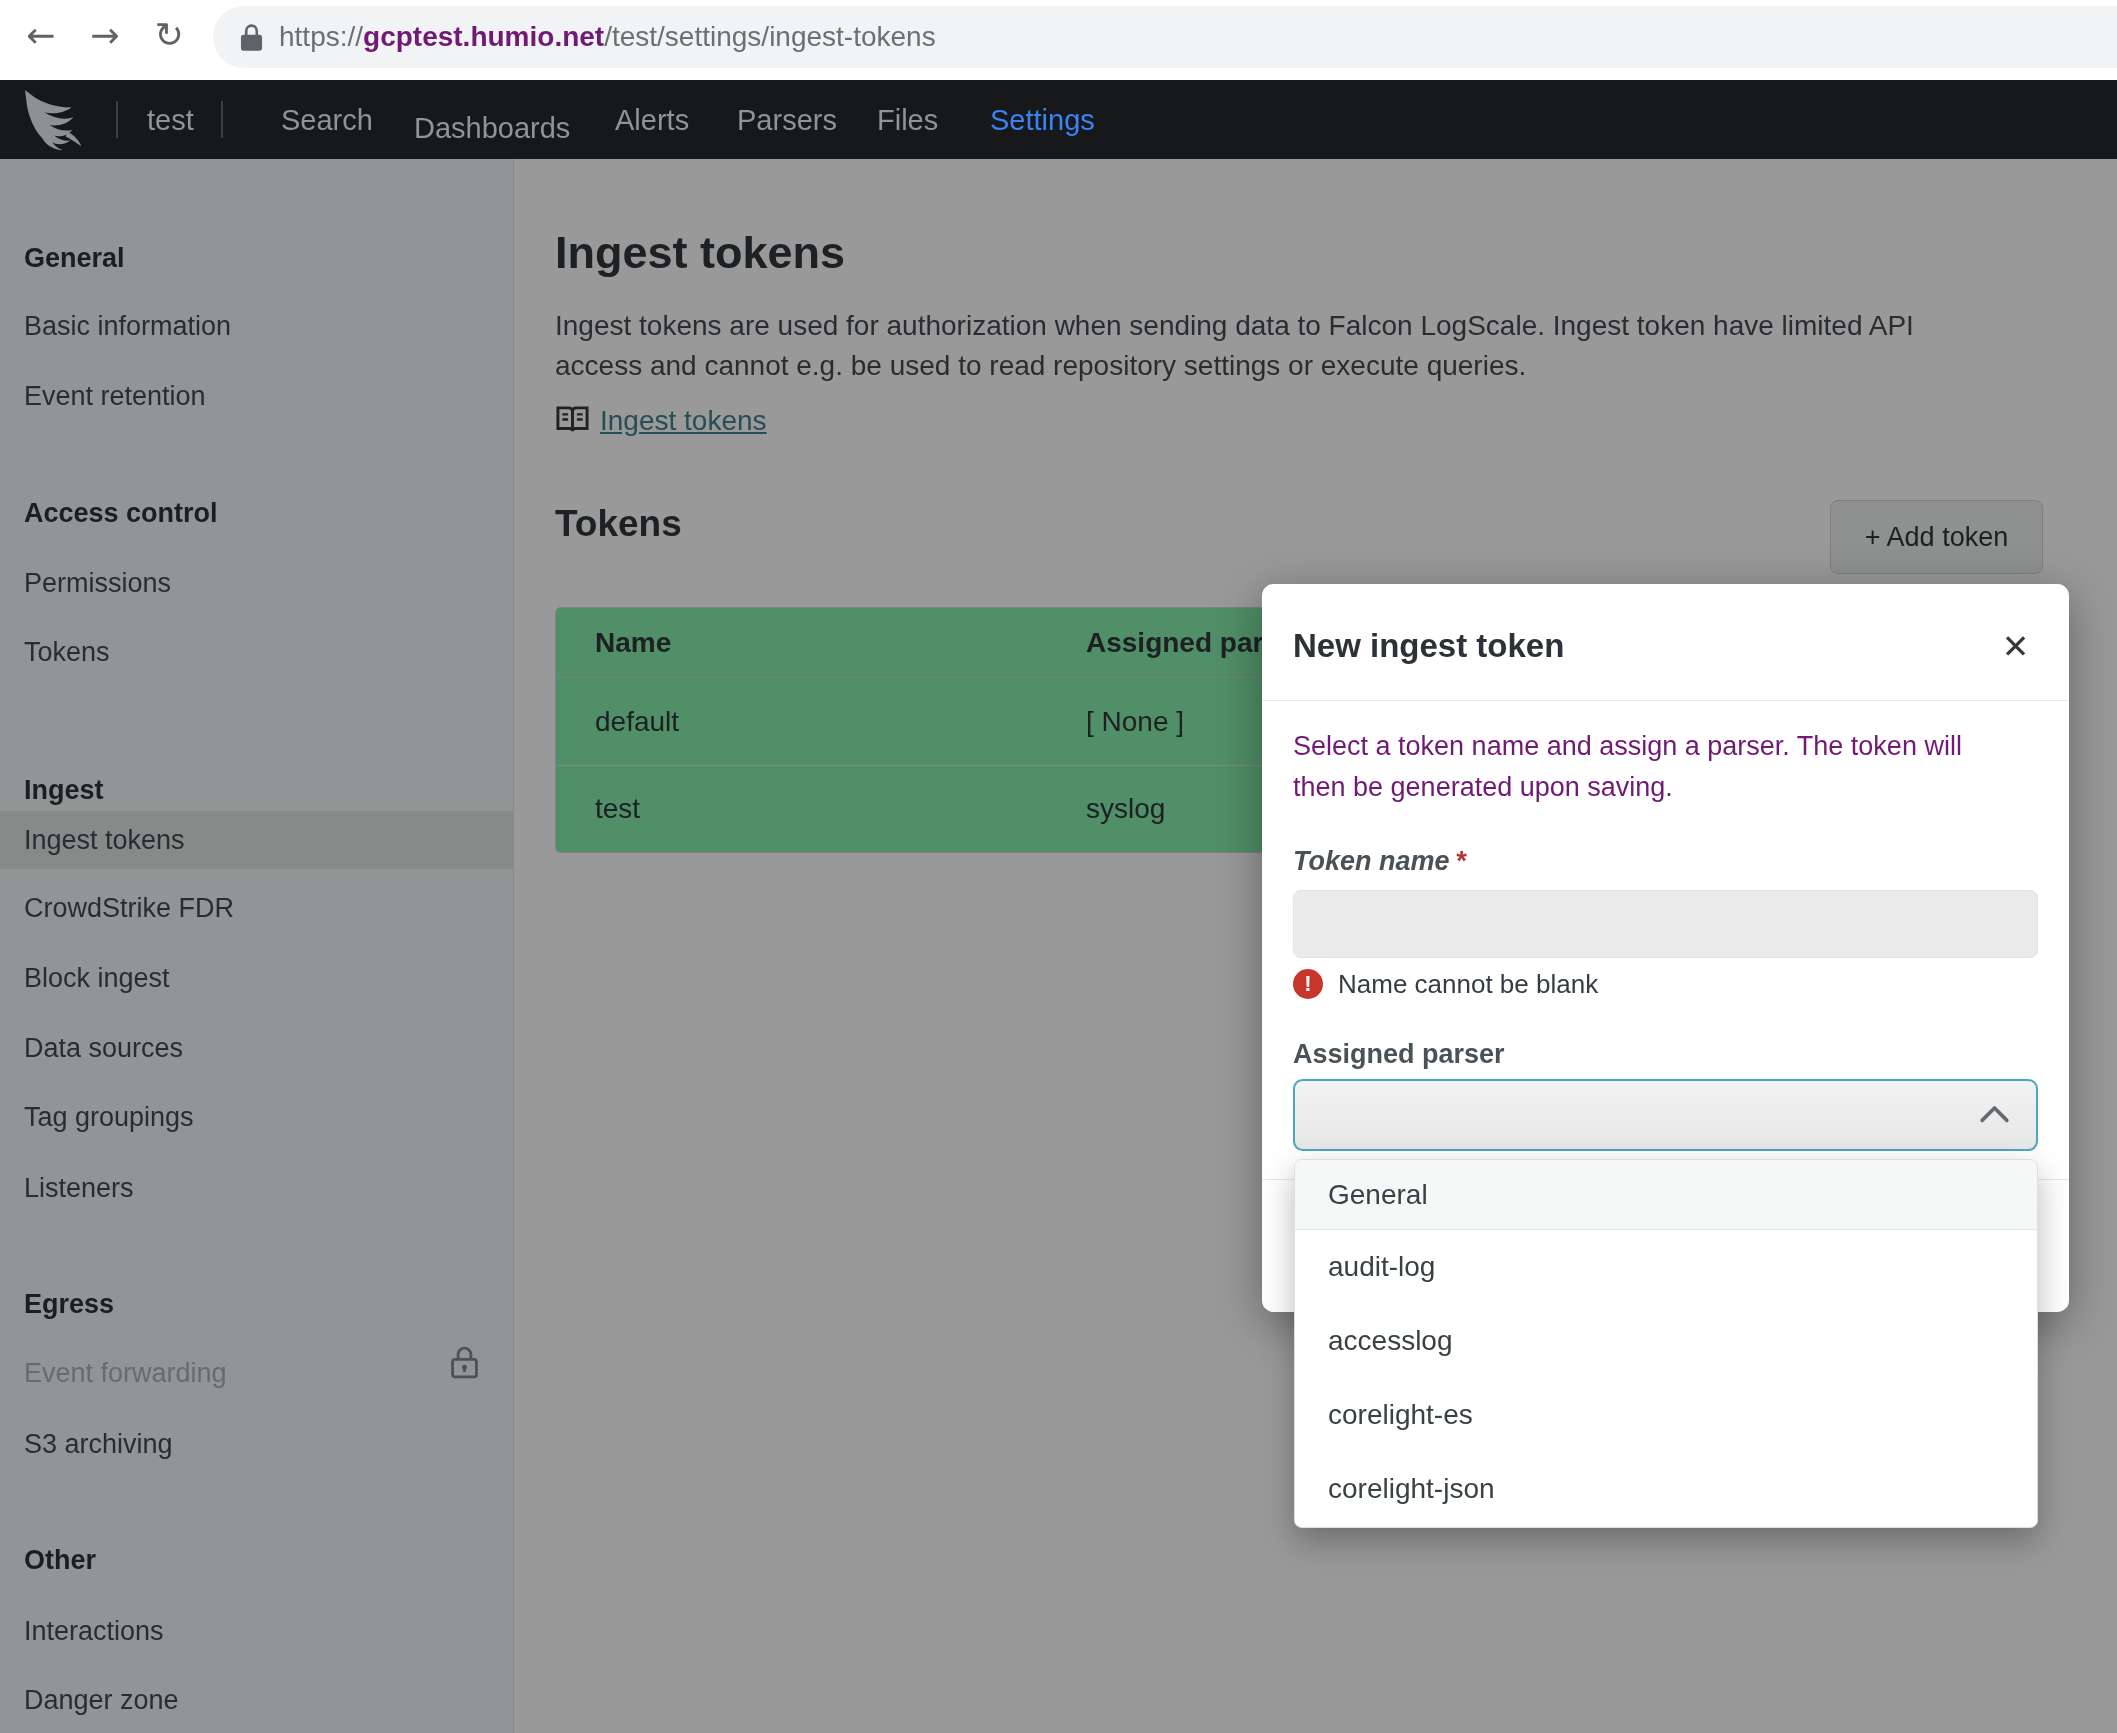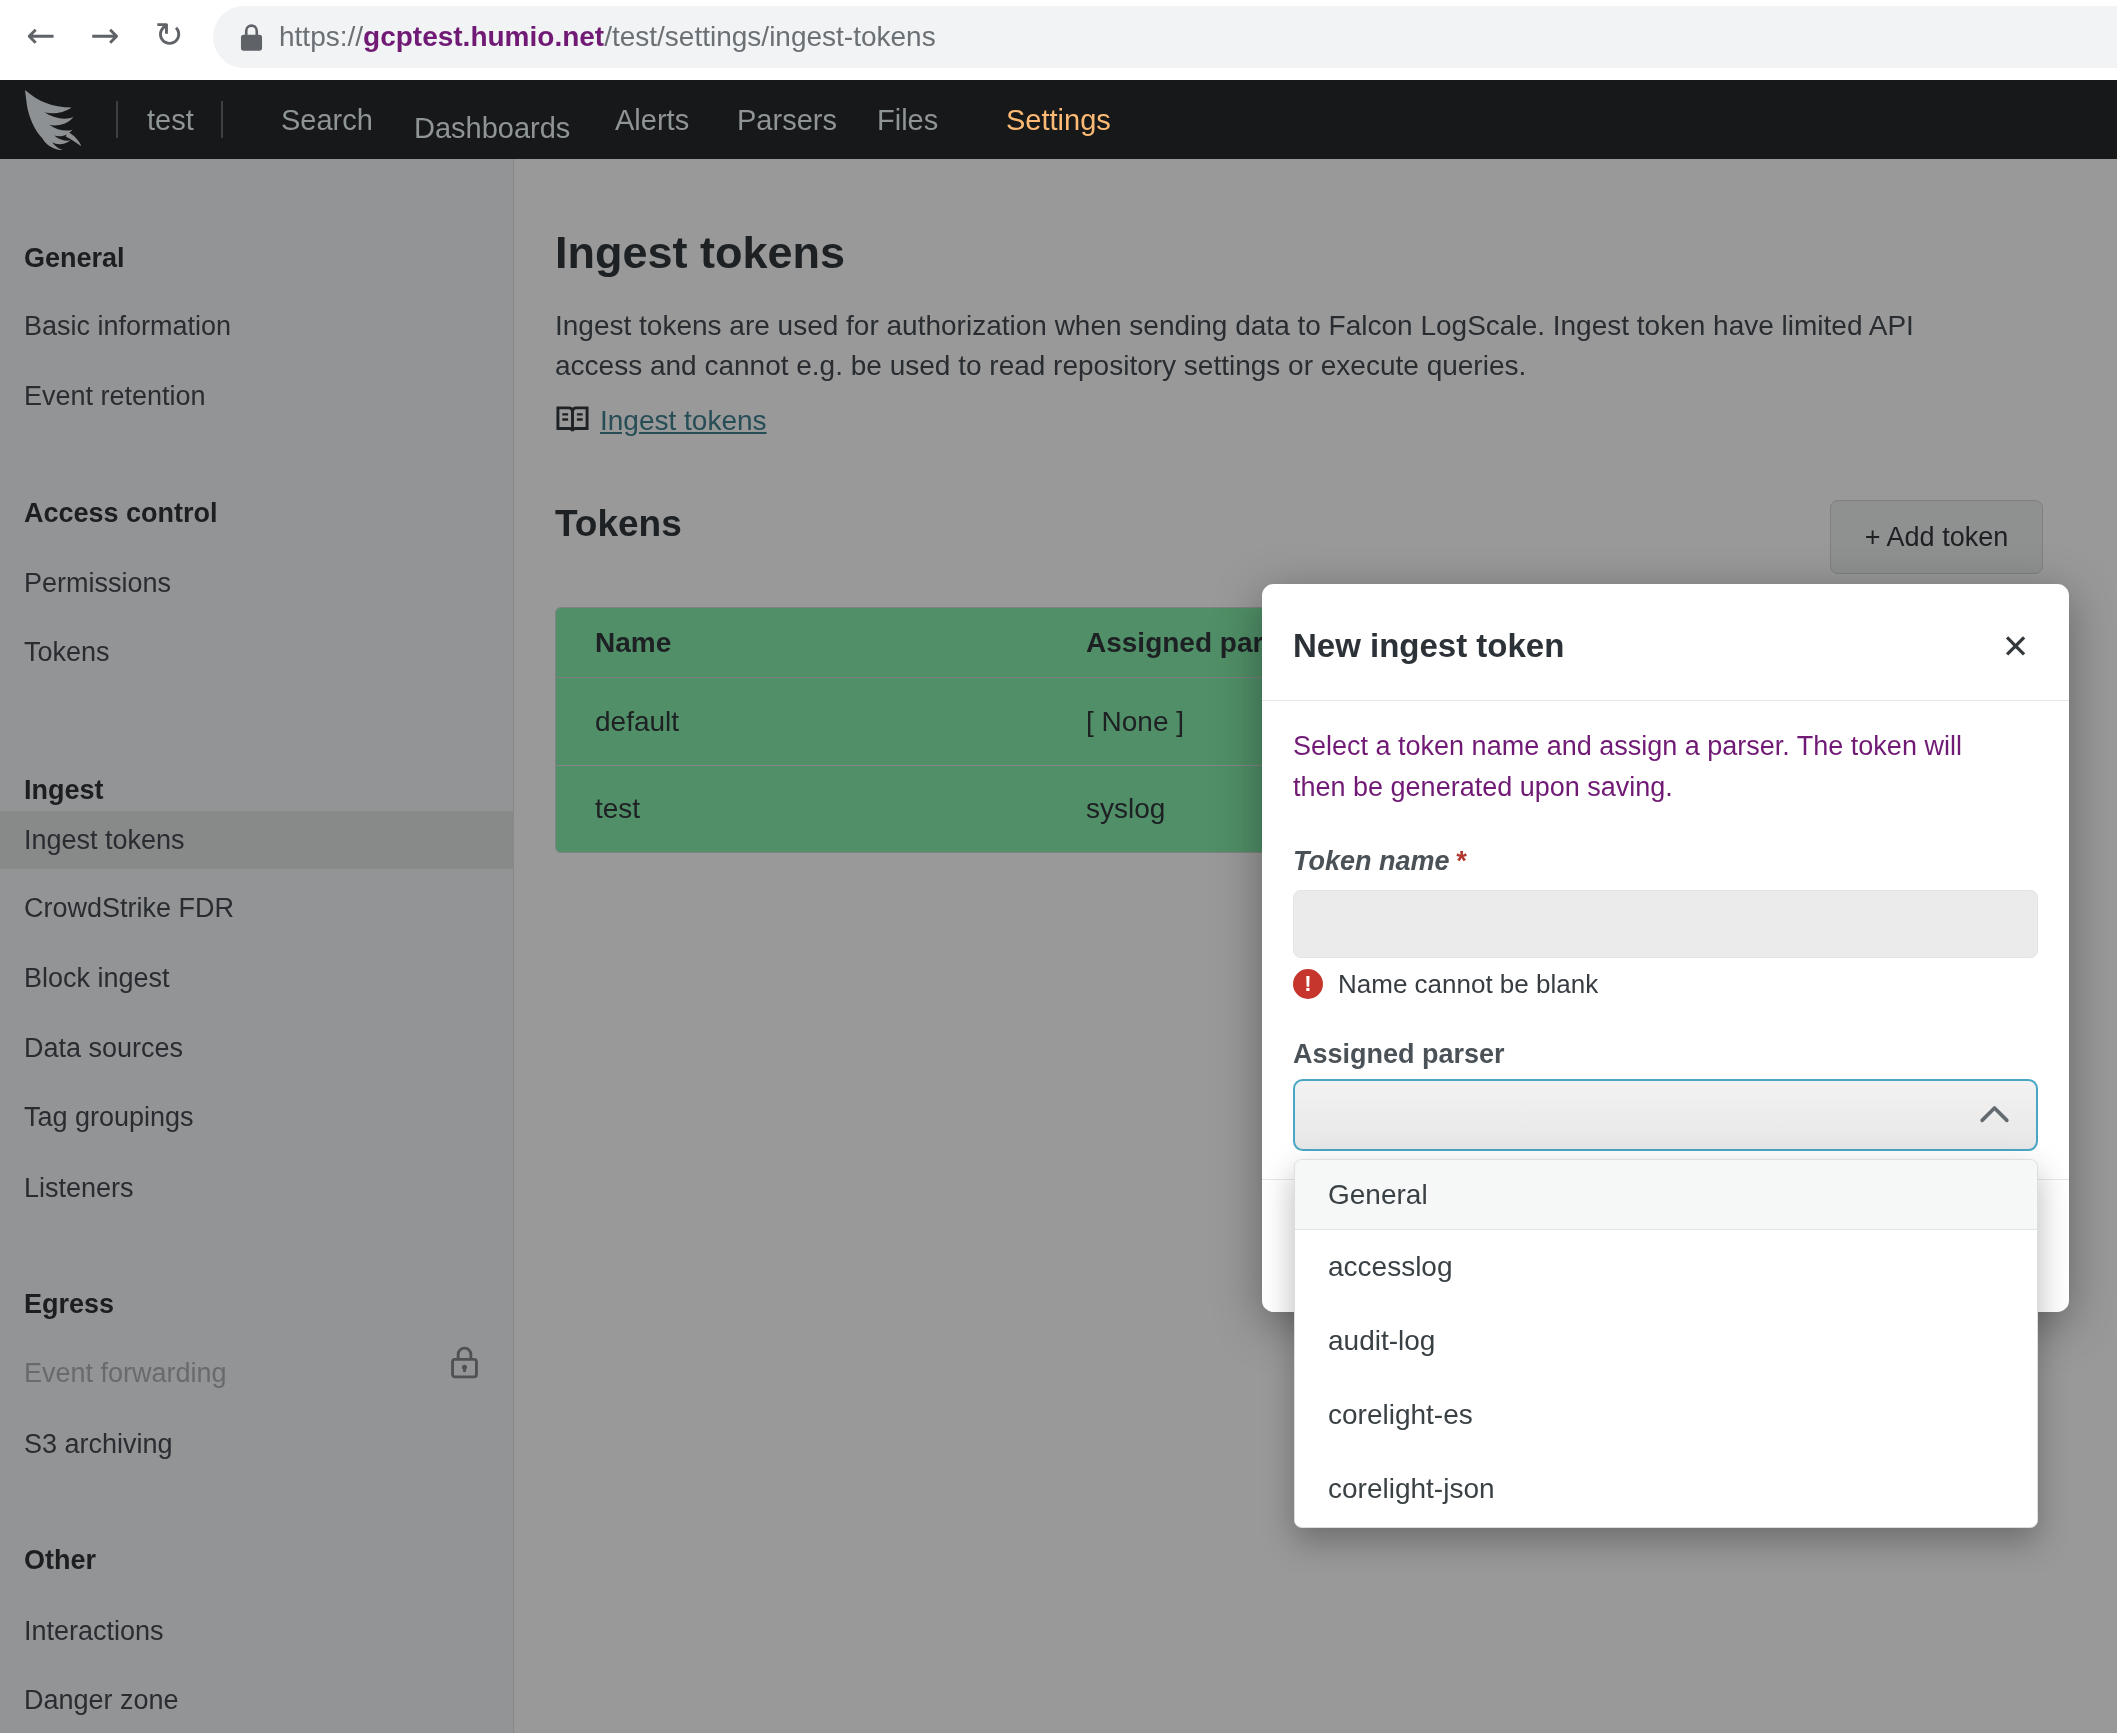--- a/index.html
+++ b/index.html
@@ -24,21 +24,21 @@
   .url-text { position:absolute; left:66px; top:0; height:62px; line-height:62px; font-size:28px; white-space:nowrap; }
   .url-dim { color:#6b7075; }
   .url-host { color:#701a75; font-weight:bold; }
 
   
   .navbar { position:absolute; top:80px; left:0; width:2117px; height:80px; background:#161819; }
   .nav-logo { position:absolute; left:23px; top:7.8px; width:68px; height:64px; }
   .nav-sep { position:absolute; top:21.3px; width:1.9px; height:37px; background:#3c4043; }
   .nav-repo { position:absolute; top:0; height:80px; line-height:80px; font-size:29px; color:#8f9497; }
   .nav-item { position:absolute; top:0; height:80px; line-height:80px; font-size:29px; color:#8f9497; cursor:pointer; }
-  .nav-item.active { color:#fdba74;margin-left:16px; }
+  .nav-item.active { color:#3b82f6; }
   .nav-underline { position:absolute; left:966px; top:149px; width:152px; height:9.7px; background:#3a7d91; }
 
   
   .page { position:absolute; top:159px; left:0; width:2117px; height:1574px; background:#ffffff; }
 
   
   .sidebar { position:absolute; left:0; top:0; width:514px; height:1574px; background:#f6f7f8; border-right:1px solid #e2e4e5; }
   .sb-header { position:absolute; left:24px; height:35px; line-height:35px; font-size:27px; font-weight:bold; color:#2f353a; white-space:nowrap; }
   .sb-item { position:absolute; left:24px; height:35px; line-height:35px; font-size:27px; color:#454c52; white-space:nowrap; cursor:pointer; }
   .sb-item.disabled { color:#aeb3b7; }
@@ -241,18 +241,18 @@
           <polyline points="3,13 12,4 21,13" fill="none" stroke="#646b70" stroke-width="2.6" stroke-linecap="round" stroke-linejoin="round"></polyline>
         </svg>
     </span>
   </div>
 
   <div class="modal-ftr-divider"></div>
 </div>
 
 <div class="dropdown">
   <div class="dd-group">General</div>
+  <div class="dd-item">audit-log</div>
   <div class="dd-item">accesslog</div>
-  <div class="dd-item">audit-log</div>
   <div class="dd-item">corelight-es</div>
   <div class="dd-item">corelight-json</div>
 </div>
 
 
 </body></html>

